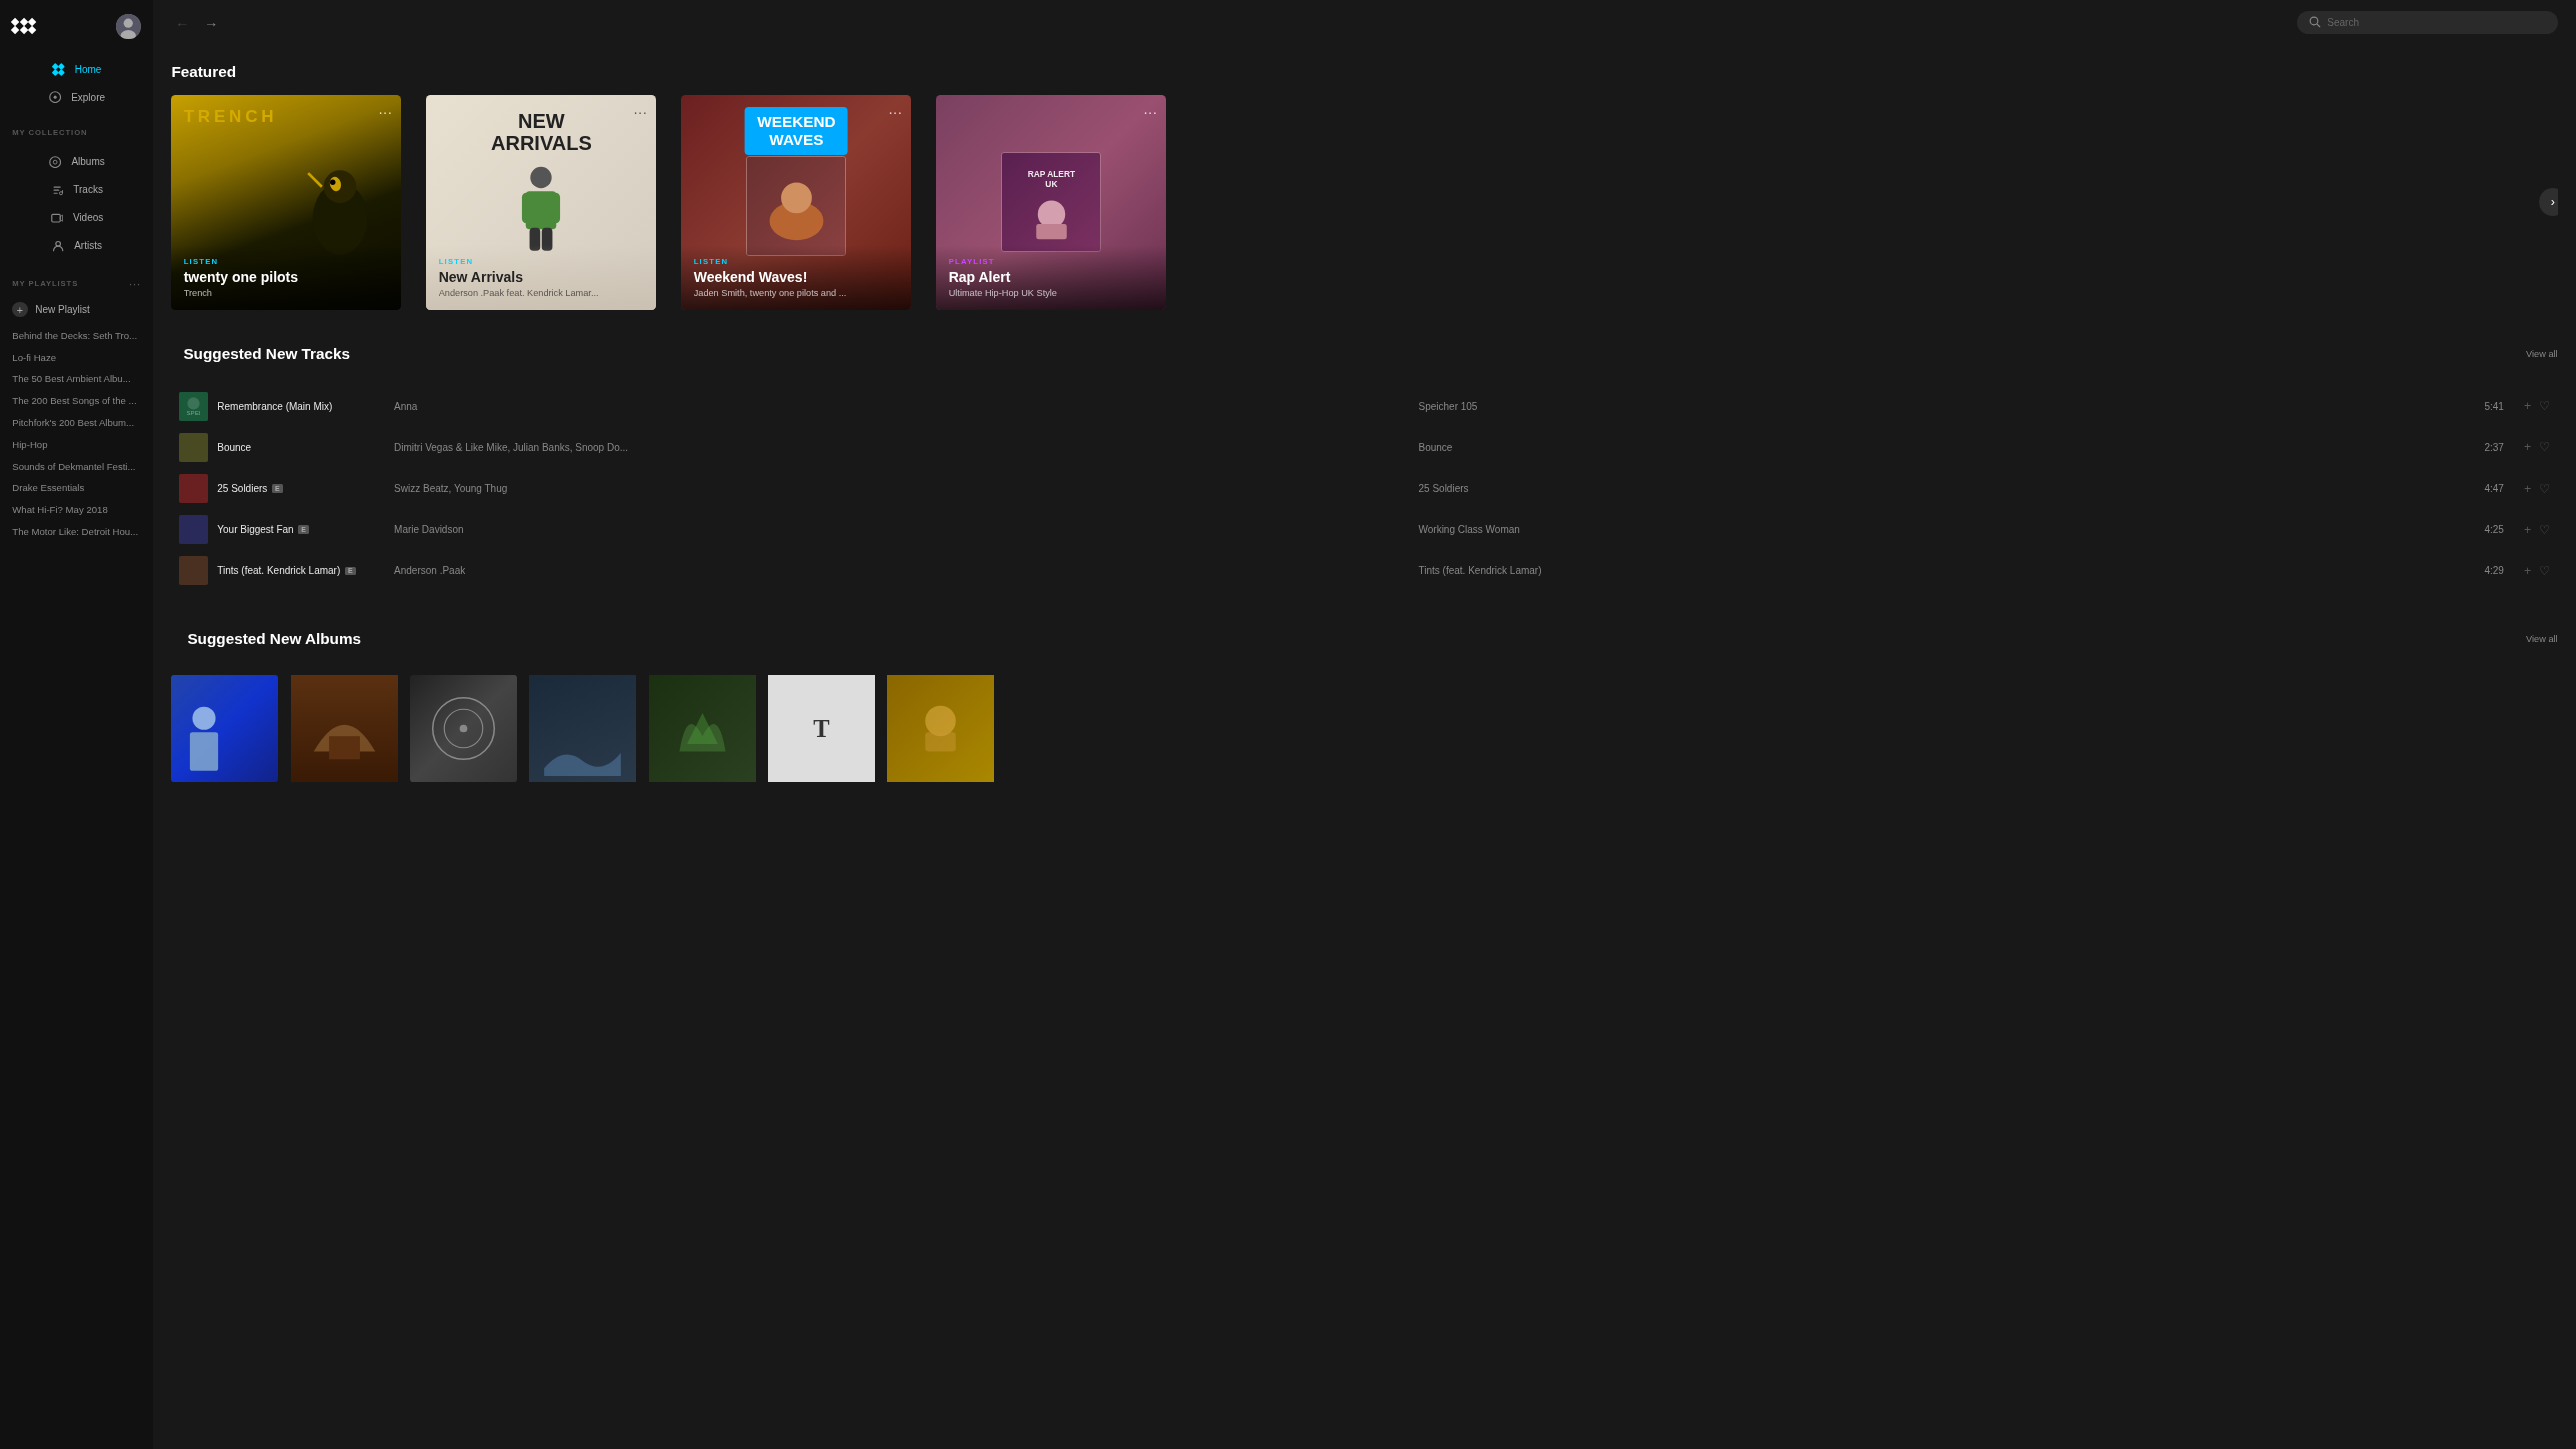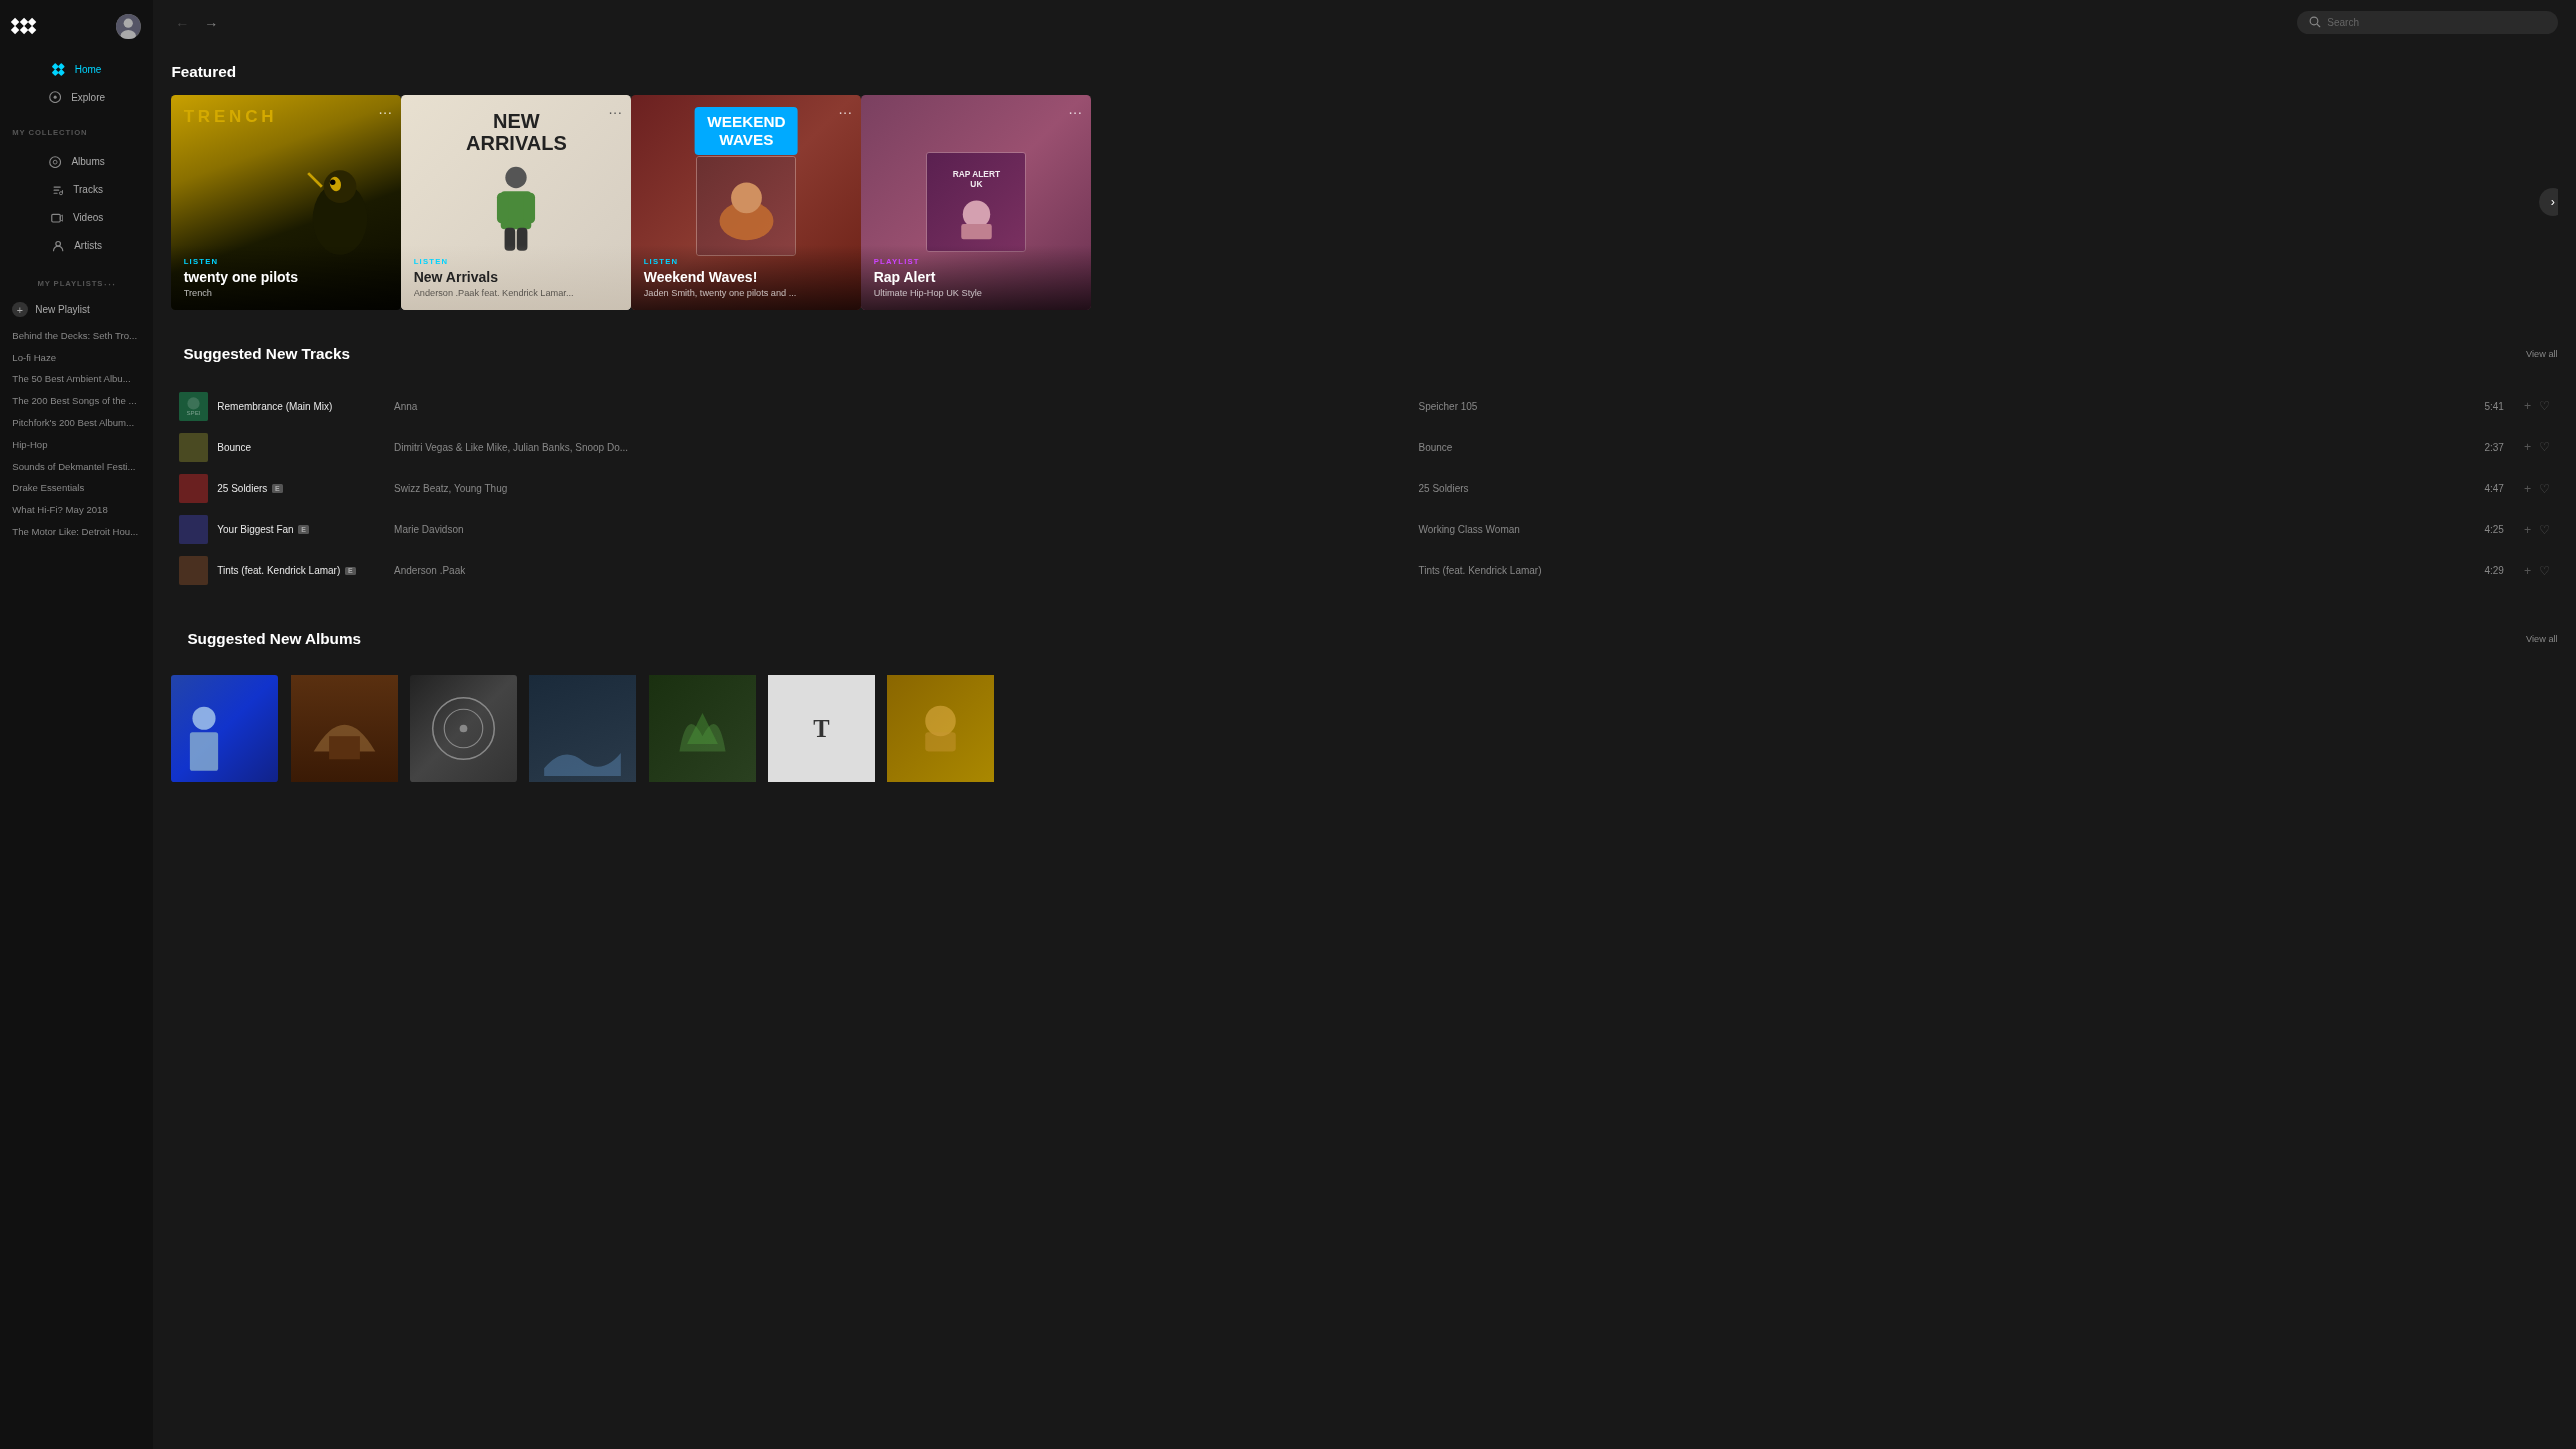--- a/index.html
+++ b/index.html
@@ -74,21 +74,21 @@
       font-size: 7.7px;
       font-weight: 700;
       letter-spacing: 0.9px;
       color: #555;
       text-transform: uppercase;
     }
 
     .playlists-header {
       display: flex;
       align-items: center;
-      justify-content: center;
+      justify-content: space-between;
       padding: 10.7px 12.3px 4.6px;
     }
     .playlists-label {
       font-size: 7.7px;
       font-weight: 700;
       letter-spacing: 0.9px;
       color: #555;
       text-transform: uppercase;
     }
     .more-btn {
@@ -192,21 +192,21 @@
     .section-title {
       font-size: 15.3px;
       font-weight: 700;
       margin-bottom: 14px;
       margin-top: 18.4px;
     }
 
     
     .featured-row {
       display: flex;
-      gap: 0;
+      gap: 25px;
       overflow: hidden;
       position: relative;
     }
     .featured-card {
       min-width: 230px;
       height: 215px;
       border-radius: 4.6px;
       overflow: hidden;
       position: relative;
       cursor: pointer;

